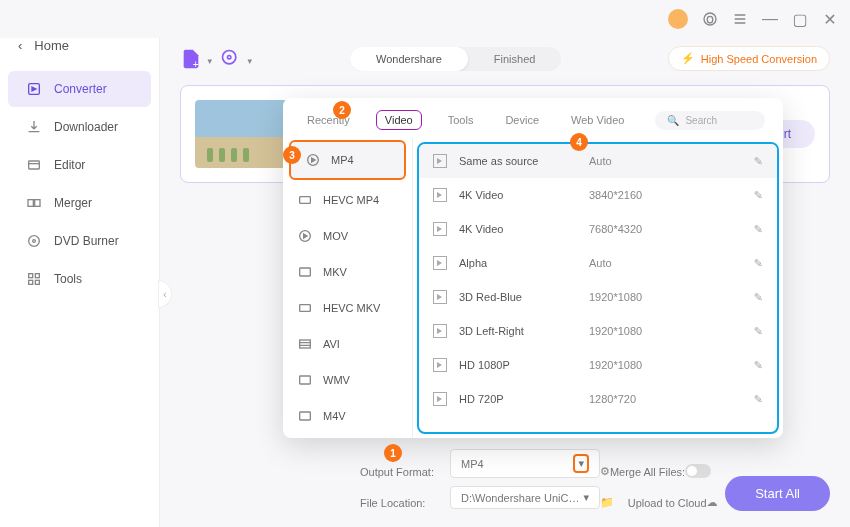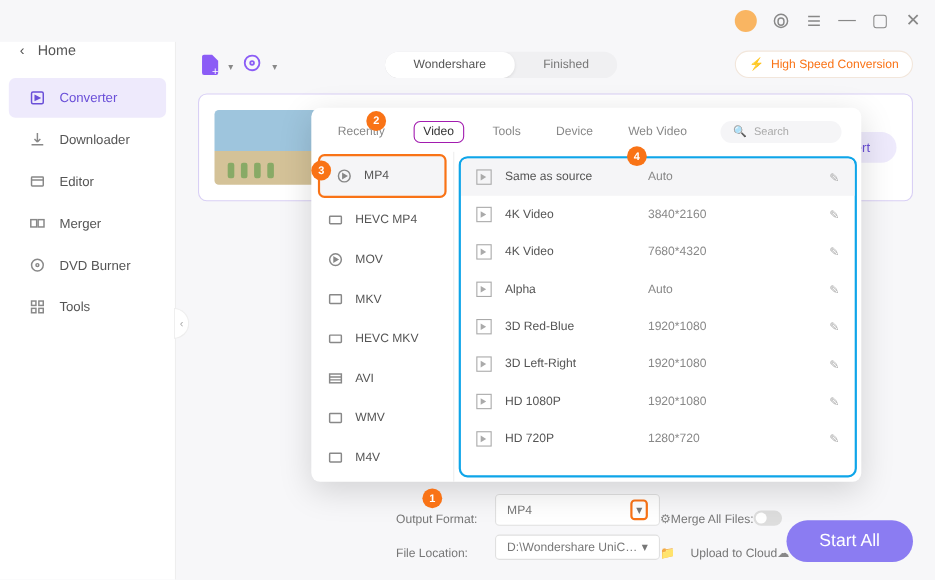--- a/index.html
+++ b/index.html
@@ -44,21 +44,21 @@
 .res-icon::after{content:"";position:absolute;left:3px;top:3px;border-left:5px solid #aaa;border-top:3px solid transparent;border-bottom:3px solid transparent;}
 .res-label{width:130px;}
 .res-dim{color:#888;}
 .res-edit{margin-left:auto;color:#aaa;}
 .badge{position:absolute;width:18px;height:18px;background:#f97316;color:#fff;border-radius:50%;font-size:10px;display:flex;align-items:center;justify-content:center;font-weight:bold;z-index:20;}
 .footer{position:absolute;bottom:10px;left:200px;right:20px;font-size:11px;color:#777;}
 .footer-row{display:flex;align-items:flex-end;margin-bottom:8px;}
 .footer-label{width:90px;}
 .footer-val{background:#fff;border:1px solid #e0e0e0;border-radius:4px;padding:4px 10px;width:150px;display:flex;align-items:center;justify-content:space-between;}
 .caret{border:2px solid #f97316;border-radius:4px;padding:1px 3px;}
-.startall{position:absolute;right:0;bottom:6px;background:#8b7cf2;color:#fff;border:none;border-radius:20px;padding:10px 30px;font-size:16px;cursor:pointer;}
+.startall{position:absolute;right:0;bottom:6px;background:#8b7cf2;color:#fff;border:none;border-radius:20px;padding:10px 30px;font-size:13px;cursor:pointer;}
 .collapse-handle{position:absolute;left:158px;top:280px;width:14px;height:28px;background:#fff;border:1px solid #eee;border-radius:0 14px 14px 0;display:flex;align-items:center;justify-content:center;color:#aaa;font-size:10px;}
 .toggle{width:26px;height:14px;background:#ddd;border-radius:7px;position:relative;}
 .toggle::after{content:"";position:absolute;width:10px;height:10px;background:#fff;border-radius:50%;top:2px;left:2px;}
 </style>
 </head>
 <body>
 
 <div class="titlebar">
   <div class="tb-avatar"></div>
   <div class="tb-icon">

